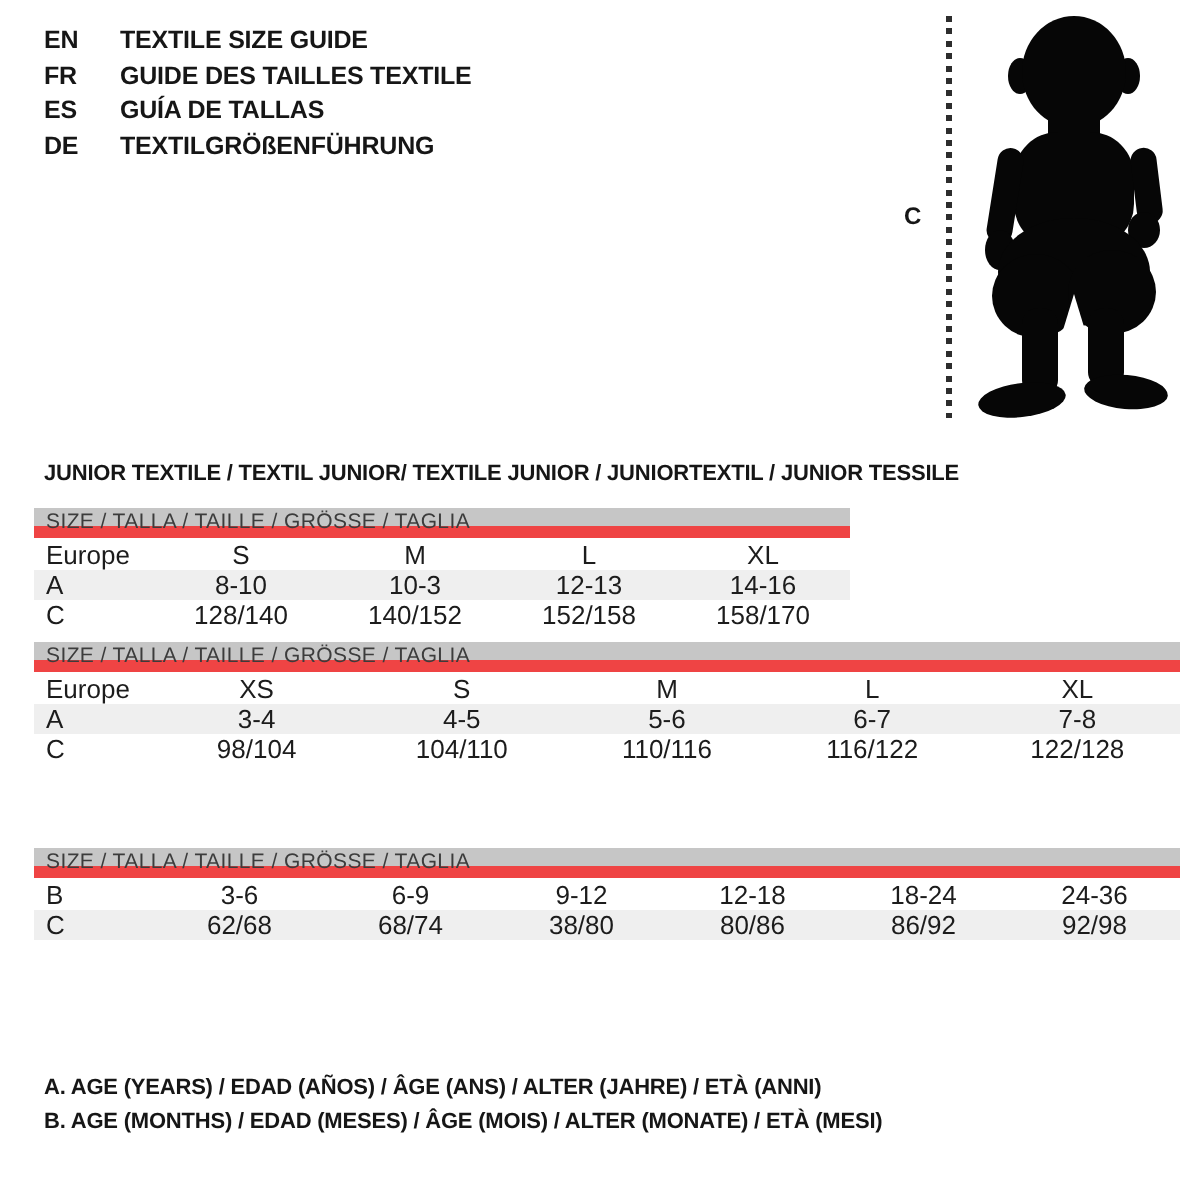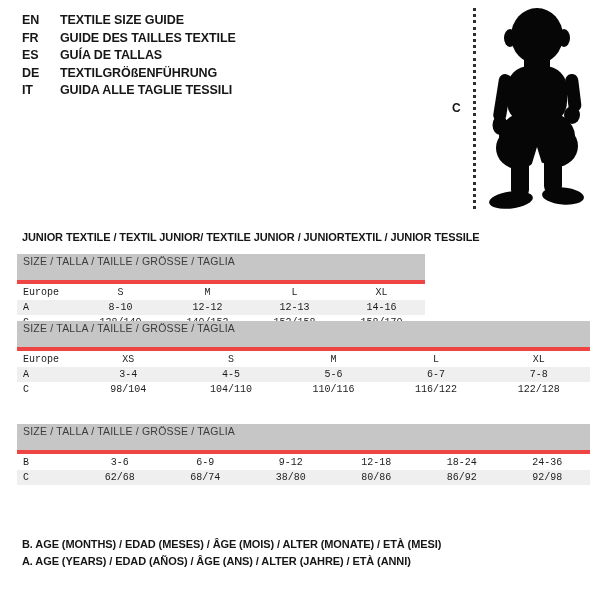--- a/index.html
+++ b/index.html
@@ -30,44 +30,43 @@
   .s0{top:215px;margin-top:15px;} .s1{top:321px;} .s2{top:424px;}
   .sec-title{margin-left:5px;font-weight:700;font-size:11px;line-height:15px;letter-spacing:-0.1px;white-space:nowrap;}
   .s0 .sec-title{margin-bottom:9px;}
   .s1 .sec-title{margin-bottom:10px;}
   .s2 .sec-title{margin-bottom:12px;}
   .sub{font-size:8px;vertical-align:-2px;}
   .size-table{background:#fff;}
   .s0 .size-table{width:408px;}
   .s1 .size-table,.s2 .size-table{width:573px;}
   .size-bar{
-    height:30px;line-height:14px;background:var(--bar);color:var(--bar-ink);
+    height:15px;line-height:14px;background:var(--bar);color:var(--bar-ink);
     font-size:10.5px;padding-left:6px;letter-spacing:0.2px;
-    border-bottom:4px solid #ef4444;margin-bottom:1px;box-sizing:border-box;
+    border-bottom:6px solid #ef4444;margin-bottom:1px;box-sizing:border-box;
     font-weight:400;white-space:nowrap;
   }
-  .t-row{display:flex;height:15px;align-items:center;font-size:10px;font-weight:400;color:#1c1c1c;font-family:Liberation Mono, monospace;}
+  .t-row{display:flex;height:15px;align-items:flex-end;font-size:13px;font-weight:400;color:#1c1c1c;}
   .size-table > .t-row:nth-child(3){background:var(--row-shaded);}
   .t-label{width:60px;padding-left:6px;box-sizing:border-box;text-align:left;}
   .t-cell{flex:1;text-align:center;}
   
   .footnotes{position:absolute;left:22px;top:536px;}
   .fn-line{font-weight:700;font-size:11px;line-height:17.2px;letter-spacing:-0.1px;white-space:nowrap;}
 </style>
 </head>
 <body>
 
 <div class="page">
 
   <div class="langs">
       <div class="lang-row"><span class="lang-code">EN</span><span class="lang-label">TEXTILE SIZE GUIDE</span></div>
       <div class="lang-row"><span class="lang-code">FR</span><span class="lang-label">GUIDE DES TAILLES TEXTILE</span></div>
       <div class="lang-row"><span class="lang-code">ES</span><span class="lang-label">GUÍA DE TALLAS</span></div>
       <div class="lang-row"><span class="lang-code">DE</span><span class="lang-label">TEXTILGRÖßENFÜHRUNG</span></div>
-      <div class="lang-row"><span class="lang-code">IT</span><span class="lang-label">GUIDA ALLE TAGLIE TESSILI</span></div>
     </div>
 
   <div class="figure">
     <span class="measure-c">C</span>
     <div class="dotted-line"></div>
     <svg class="silhouette" width="124" height="208" viewBox="0 0 124 208" aria-hidden="true">
       <g fill="#060606">
 
         <ellipse cx="33" cy="34" rx="6" ry="9"></ellipse>
         <ellipse cx="87" cy="34" rx="6" ry="9"></ellipse>
@@ -109,21 +108,21 @@
           <div class="t-row">
             <div class="t-label">Europe</div>
             <div class="t-cell">S</div>
             <div class="t-cell">M</div>
             <div class="t-cell">L</div>
             <div class="t-cell">XL</div>
           </div>
           <div class="t-row">
             <div class="t-label">A</div>
             <div class="t-cell">8-10</div>
-            <div class="t-cell">12-12</div>
+            <div class="t-cell">10-3</div>
             <div class="t-cell">12-13</div>
             <div class="t-cell">14-16</div>
           </div>
           <div class="t-row">
             <div class="t-label">C</div>
             <div class="t-cell">128/140</div>
             <div class="t-cell">140/152</div>
             <div class="t-cell">152/158</div>
             <div class="t-cell">158/170</div>
           </div>
@@ -177,17 +176,17 @@
             <div class="t-cell">38/80</div>
             <div class="t-cell">80/86</div>
             <div class="t-cell">86/92</div>
             <div class="t-cell">92/98</div>
           </div>
         </div>
       </div>
     </div>
 
   <div class="footnotes" id="footnotes">
+      <div class="fn-line">A. AGE (YEARS) / EDAD (AÑOS) / ÂGE (ANS) / ALTER (JAHRE) / ETÀ (ANNI)</div>
       <div class="fn-line">B. AGE (MONTHS) / EDAD (MESES) / ÂGE (MOIS) / ALTER (MONATE) / ETÀ (MESI)</div>
-      <div class="fn-line">A. AGE (YEARS) / EDAD (AÑOS) / ÂGE (ANS) / ALTER (JAHRE) / ETÀ (ANNI)</div>
     </div>
 
 </div>
 
 </body></html>

